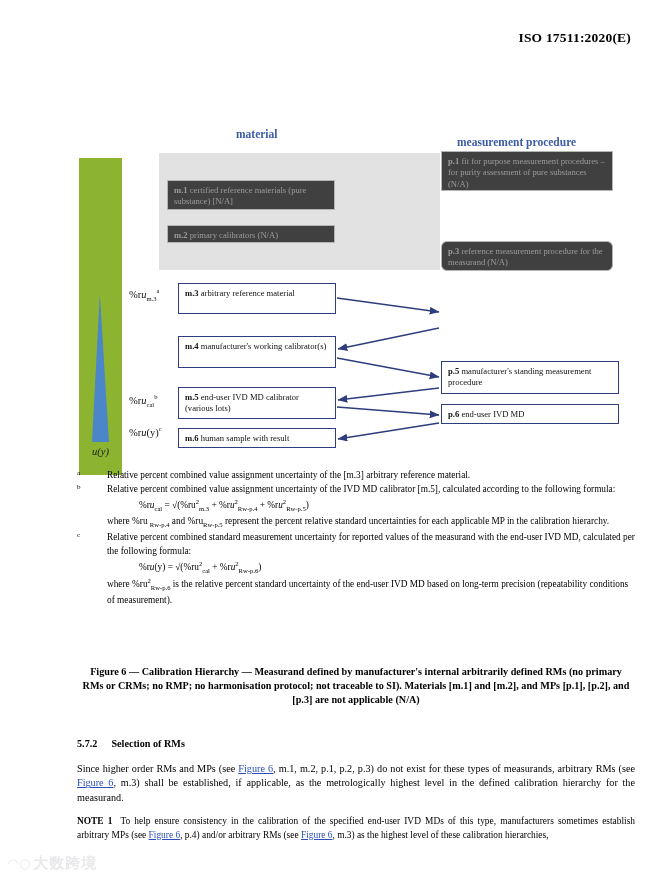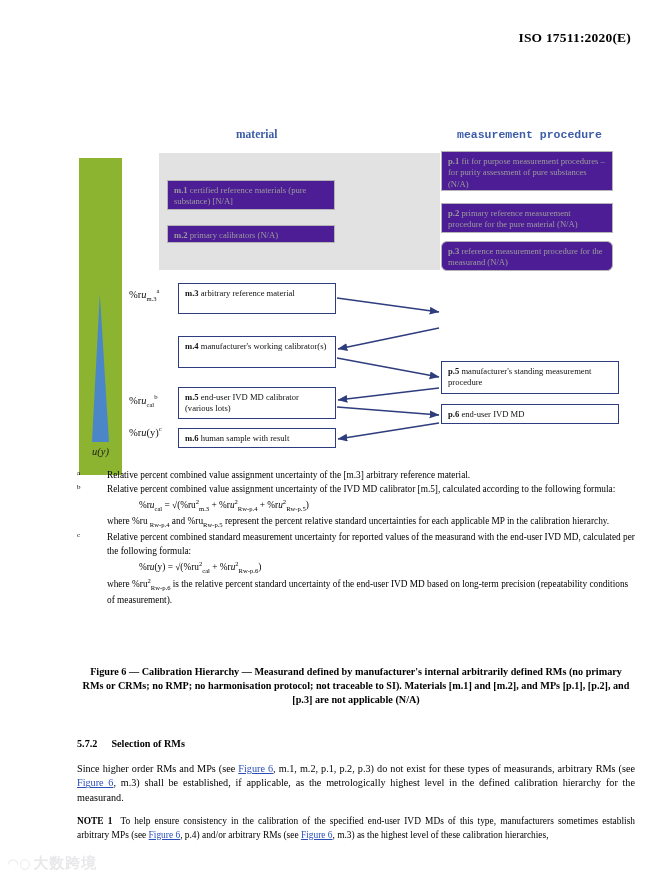--- a/index.html
+++ b/index.html
@@ -39,21 +39,21 @@
 
   .col-header {
     position: absolute;
     font-size: 11.5px;
     font-weight: bold;
     color: #3c5ca8;
     font-family: "Liberation Serif", "DejaVu Serif", serif;
     white-space: nowrap;
   }
   #header-material { left: 236px; top: 92px; }
-  #header-mp { left: 457px; top: 92px; font-family: Liberation Mono, monospace; }
+  #header-mp { left: 457px; top: 100px; }
 
   
   #uncertainty-bar {
     position: absolute;
     left: 79px;
     top: 122px;
     width: 43px;
     height: 317px;
     background: #8cb430;
   }
@@ -94,21 +94,21 @@
     font-size: 8.6px;
     line-height: 1.32;
     padding: 4px 6px 3px 6px;
   }
   .box.active {
     background: #ffffff;
     border: 1.4px solid #2e3d7d;
     color: #111111;
   }
   .box.na {
-    background: #4c1d95;
+    background: #404040;
     border: 1px solid #b4b4b4;
     color: #9c9c9c;
   }
   .box .idx {
     font-weight: bold;
   }
 
   
   #box-m1 { left: 167px; top: 144px; width: 168px; height: 30px; }
   #box-m2 { left: 167px; top: 189px; width: 168px; height: 18px; }
@@ -279,24 +279,20 @@
     <span>end-user IVD MD calibrator (various lots)</span>
   </div>
   <div class="box active" id="box-m6">
     <span class="idx">m.6</span>
     <span>human sample with result</span>
   </div>
 
   <div class="box na" id="box-p1">
     <span class="idx">p.1</span>
     <span>fit for purpose measurement procedures – for purity assessment of pure substances (N/A)</span>
-  </div>
-  <div class="box na" id="box-p2">
-    <span class="idx">p.2</span>
-    <span>primary reference measurement procedure for the pure material  (N/A)</span>
   </div>
   <div class="box na" id="box-p3">
     <span class="idx">p.3</span>
     <span>reference measurement procedure for the measurand (N/A)</span>
   </div>
   <div class="box active" id="box-p5">
     <span class="idx">p.5</span>
     <span>manufacturer's standing measurement procedure</span>
   </div>
   <div class="box active" id="box-p6">

